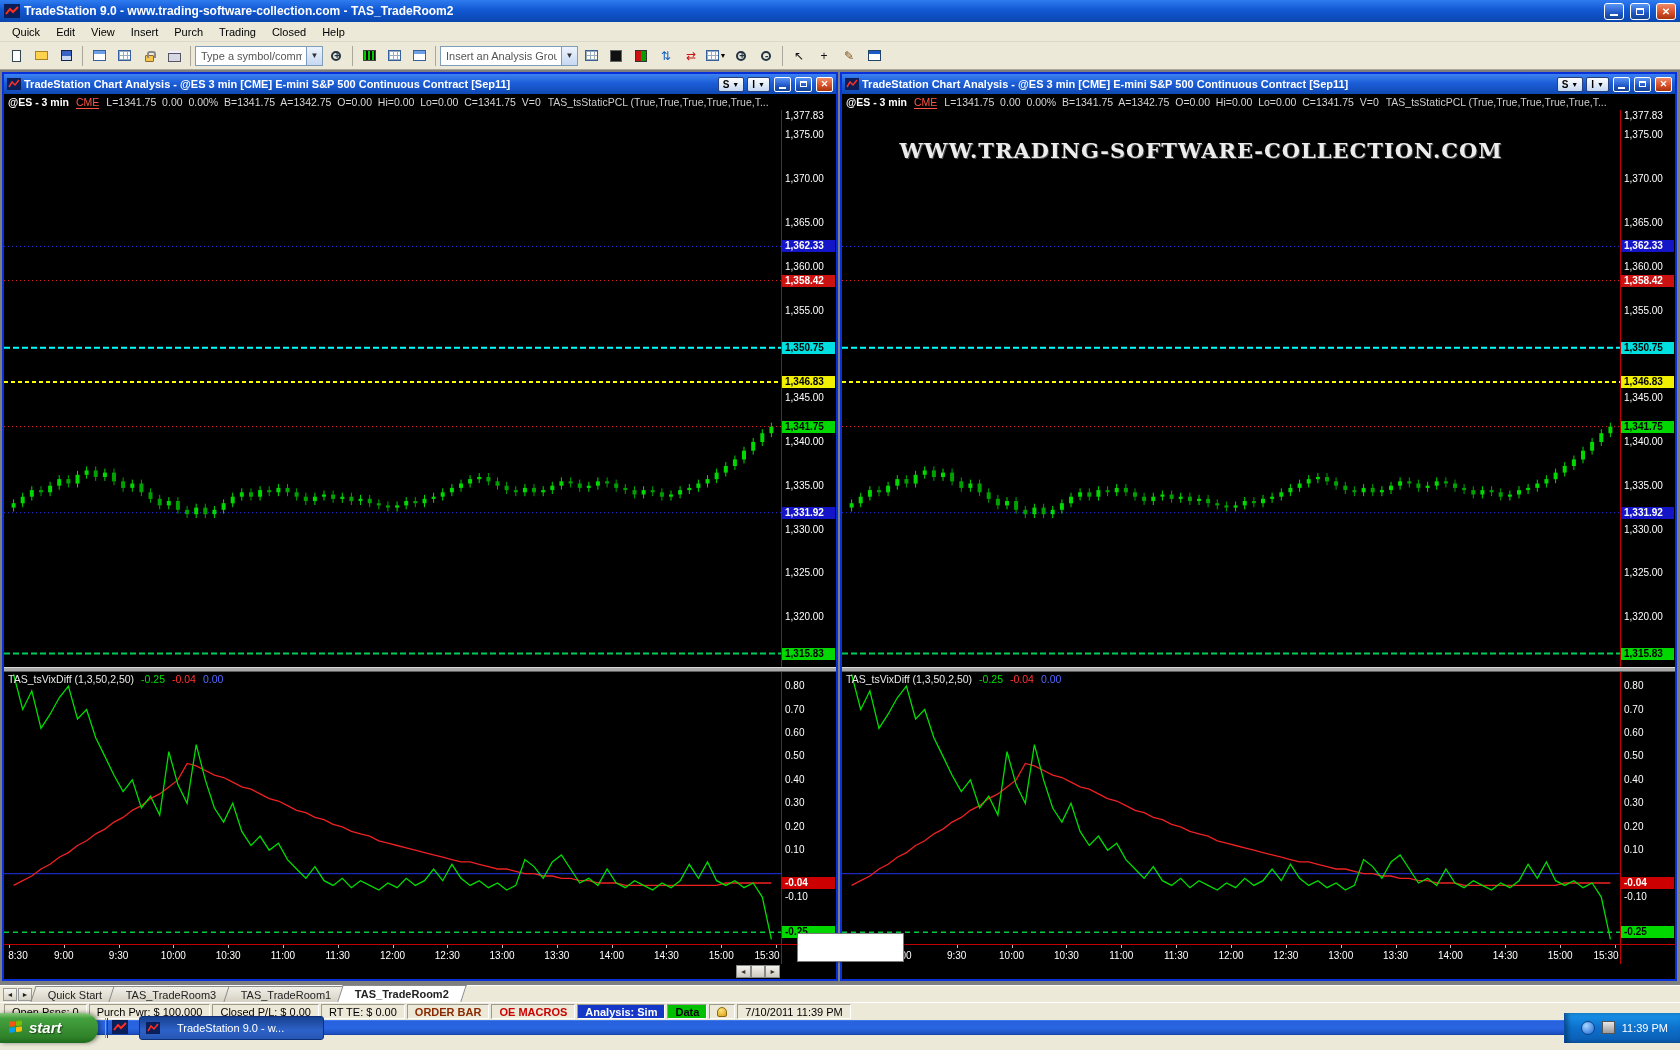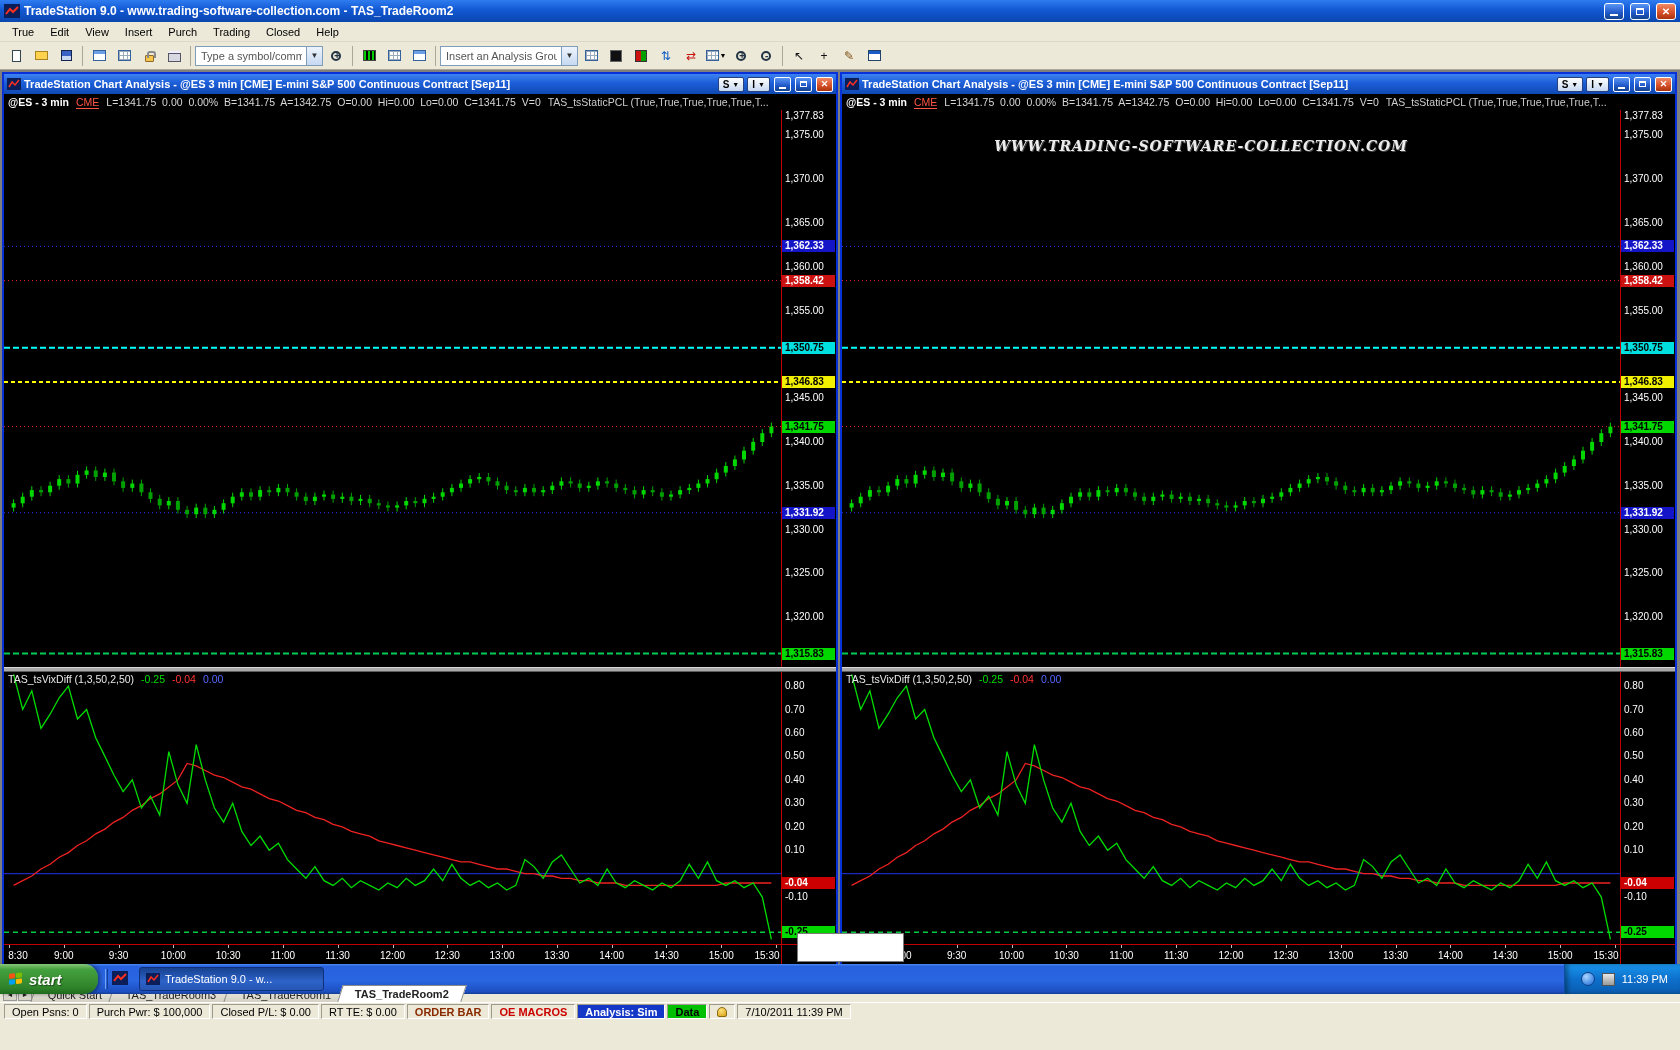--- a/index.html
+++ b/index.html
@@ -94,21 +94,21 @@
   .time-plot { flex:1; position:relative; overflow:hidden; background:#000; }
   .tlab { position:absolute; top:5px; transform:translateX(-50%); color:#fff; font-size:10px; }
   .tmark { position:absolute; top:0; width:1px; height:3px; background:#bbb; }
   .time-corner { width:55px; flex:0 0 auto; background:#000; border-left:1px solid #c00000; }
 
   .bottom-strip { height:15px; flex:0 0 auto; background:#000; position:relative; }
   .mini-scroll { position:absolute; right:56px; top:1px; width:44px; height:13px; display:flex; }
   .ms-part { flex:1; background:linear-gradient(#f4f3ee,#cdc9bd); border:1px solid #888; display:flex; align-items:center; justify-content:center; font-size:7px; color:#333; }
 
   .watermark { position:absolute; left:0; right:60px; top:28px; z-index:0; text-align:center;
-    font-family:"DejaVu Serif", serif; font-style:italic; font-weight:bold; font-size:14px; letter-spacing:1px;
+    font-family:"DejaVu Serif", serif; font-weight:bold; font-size:21px; letter-spacing:1px;
     color:#ececec; text-shadow:1px 1px 0 #4a4a4a; }
 
   
   .tabsbar { position:absolute; left:0; top:985px; width:1680px; height:17px; background:#ece9d8; border-top:1px solid #fff;
     display:flex; align-items:flex-end; padding-left:3px; }
   .tab-nav { width:14px; height:13px; margin:0 1px 1px 0; background:linear-gradient(#f8f7f2,#d5d1c5); border:1px solid #999;
     display:flex; align-items:center; justify-content:center; font-size:7px; color:#222; }
   .tab { height:16px; padding:0 14px; margin-right:-6px; display:flex; align-items:center; font-size:11px; color:#222;
     background:linear-gradient(#f2f0e8,#d4d0c3); border:1px solid #8a8a8a; border-bottom:none; transform:skewX(-18deg); }
   .tab > span { transform:skewX(18deg); white-space:nowrap; }
@@ -118,32 +118,32 @@
     display:flex; align-items:center; padding:0 4px; gap:2px; font-size:11px; color:#000; }
   .sb-help { flex:1; padding-left:4px; }
   .sb-seg { height:15px; display:flex; align-items:center; padding:0 7px; white-space:nowrap;
     border:1px solid; border-color:#9d9a8e #ffffff #ffffff #9d9a8e; }
   .sb-seg.t-maroon { color:#8a2a00; font-weight:bold; }
   .sb-seg.t-red { color:#cc0000; font-weight:bold; }
   .sb-seg.sim { background:#1537c8; color:#fff; font-weight:bold; }
   .sb-seg.data { background:#00c000; color:#000; font-weight:bold; }
   .bell { width:10px; height:10px; border-radius:50% 50% 2px 2px; background:radial-gradient(circle at 40% 30%,#ffe37a,#d8a016); border:1px solid #8a6a10; }
 
-  .taskbar { position:absolute; left:0; top:964px; width:1680px; height:30px;
+  .taskbar { position:absolute; left:0; top:1020px; width:1680px; height:15px;
     background:linear-gradient(180deg,#4b8bf5 0%,#2861dd 8%,#2a66e2 55%,#1c4fc0 92%,#143c96 100%); display:flex; align-items:center;text-align:center; }
   .start-btn { height:30px; width:98px; flex:0 0 auto; display:flex; align-items:center; gap:6px; padding-left:9px;
     background:linear-gradient(180deg,#88c67a 0%,#44a13e 18%,#2f8229 80%,#1f6a1c 100%);
     border-radius:0 14px 14px 0; box-shadow:2px 0 4px rgba(0,0,0,.45); color:#fff; font-weight:bold; font-style:italic; font-size:15px; text-shadow:1px 1px 1px #1c4a18; }
   .flag { width:14px; height:13px; display:grid; grid-template-columns:6px 6px; grid-template-rows:5px 5px; gap:1px; transform:skewY(-6deg); }
   .flag i { border-radius:1px; }
   .flag i:nth-child(1){background:#f65314;} .flag i:nth-child(2){background:#7cbb00;}
   .flag i:nth-child(3){background:#00a1f1;} .flag i:nth-child(4){background:#ffbb00;}
   .quick-launch { display:flex; align-items:center; gap:4px; padding:0 7px; }
   .ql-handle { width:3px; height:20px; border-left:1px solid #6ea2f5; border-right:1px solid #16408f; }
-  .task-btn { height:24px; width:185px; margin-left:4px; display:flex; align-items:center; gap:5px; padding:0 6px;
+  .task-btn { height:24px; width:185px; margin-left:4px; display:flex; align-items:center; gap:17px; padding:0 6px;
     background:linear-gradient(180deg,#17418f,#2d62c8 60%,#2656b4); border:1px solid #0f3078; border-radius:3px; color:#fff; white-space:nowrap; overflow:hidden; }
   .tray { margin-left:auto; height:30px; display:flex; align-items:center; gap:7px; padding:0 12px 0 16px;
     background:linear-gradient(180deg,#1a96ec 0%,#0d70cc 50%,#0a5cb0 100%); border-left:1px solid #0a4f9e; box-shadow:inset 3px 0 4px rgba(0,0,0,.35); color:#fff; }
   .tray-ic1 { width:14px; height:14px; border-radius:50%; background:radial-gradient(circle at 35% 30%,#aad6ff,#1565d8); border:1px solid #0c4186; }
   .tray-ic2 { width:13px; height:13px; background:linear-gradient(#e8e8e8,#9a9a9a); border:1px solid #555; }
   .tray-clock { font-size:11px; }
 
   .float-box { position:absolute; left:797px; top:933px; width:107px; height:29px; background:#fff; border:1px solid #7a7a7a; z-index:40; box-shadow:1px 1px 2px rgba(0,0,0,.25); }
 </style>
 </head>
@@ -161,21 +161,21 @@
   <span class="winbtn">
       <span class="g-min"></span>
     </span>
   <span class="winbtn">
       <span class="g-max"></span>
     </span>
   <span class="winbtn close">✕</span>
 </div>
 
 <div class="menubar">
-  <span class="menu-item">True</span>
+  <span class="menu-item">Quick</span>
   <span class="menu-item">Edit</span>
   <span class="menu-item">View</span>
   <span class="menu-item">Insert</span>
   <span class="menu-item">Purch</span>
   <span class="menu-item">Trading</span>
   <span class="menu-item">Closed</span>
   <span class="menu-item">Help</span>
 </div>
 
 <div class="toolbar">

